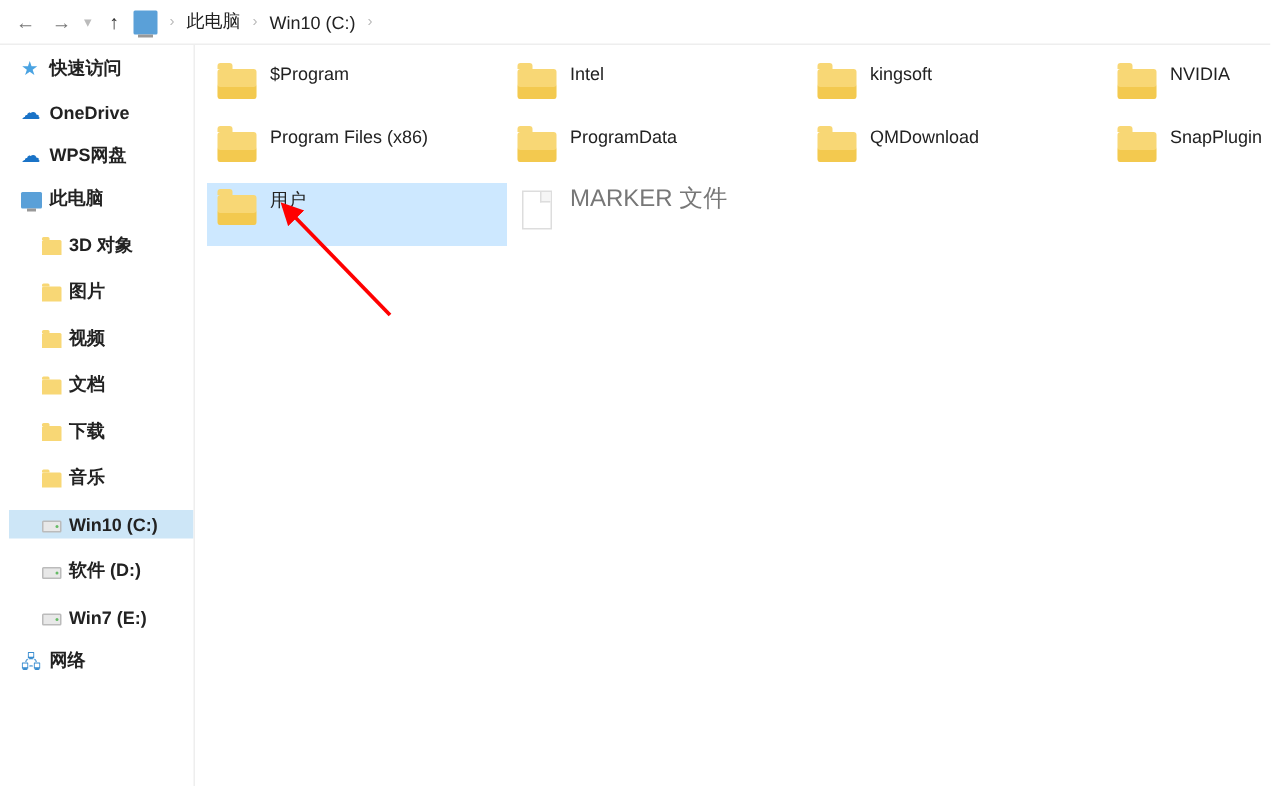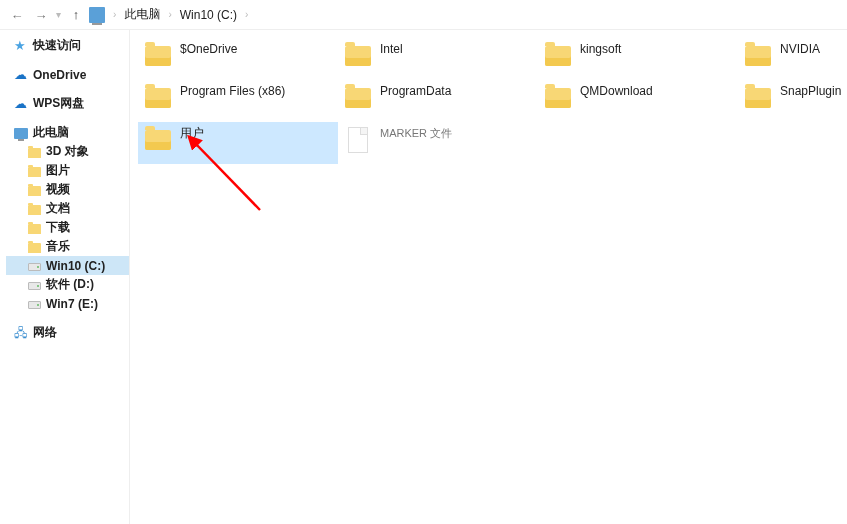--- a/index.html
+++ b/index.html
@@ -16,21 +16,21 @@
 
   
   .main { display: flex; height: calc(100% - 30px); }
 
   
   .sidebar { width: 130px; border-right: 1px solid #eee; padding: 6px 0 0 6px; overflow-y: auto; }
   .side-item { display: flex; align-items: center; height: 19px; padding: 0 2px 0 8px; gap: 5px; cursor: pointer; }
   .side-item.selected { background: #cde6f7; }
   .side-item .lbl { white-space: nowrap; font-weight: bold; }
   .side-group { margin-bottom: 10px; }
-  .side-child { padding-left: 22px; }
+  .side-child { padding-left: 22px; margin-top: 12px; }
   .ico { width: 14px; height: 14px; display: inline-block; flex-shrink: 0; }
   .ico-star { color: #4aa3e2; font-size: 13px; line-height: 14px; }
   .ico-cloud { color: #1a73c7; font-size: 13px; line-height: 14px; }
   .ico-pc { background: #5aa0d8; border-radius: 1px; position: relative; height: 11px; width: 14px; margin-top: 1px; }
   .ico-pc::after { content:""; position:absolute; bottom:-2px; left:4px; width:6px; height:2px; background:#999; }
   .ico-folder { background: #f8d775; border-radius: 1px 1px 0 0; height: 10px; width: 13px; position: relative; margin-top: 2px; }
   .ico-folder::before { content:""; position:absolute; top:-2px; left:0; width:5px; height:2px; background:#f8d775; border-radius:1px 1px 0 0; }
   .ico-drive { background: #e8e8e8; border: 1px solid #bbb; height: 8px; width: 13px; border-radius: 1px; margin-top: 3px; position: relative; }
   .ico-drive::after { content:""; position:absolute; right:1px; top:2px; width:2px; height:2px; background:#6b6; border-radius:50%; }
   .ico-net { color: #3a8dd0; font-size: 12px; line-height: 14px; }
@@ -40,21 +40,21 @@
   .grid { display: grid; grid-template-columns: 200px 200px 200px 200px; }
   .item { display: flex; align-items: flex-start; height: 42px; padding: 4px 6px; gap: 8px; cursor: pointer; }
   .item.selected { background: #cde8ff; text-align: center; }
   .item .thumb { width: 28px; height: 28px; flex-shrink: 0; display: flex; align-items: center; justify-content: center; }
   .folder-ico { width: 26px; height: 20px; background: #f8d775; border-radius: 2px; position: relative; box-shadow: inset 0 -8px 0 #f3c94f; }
   .folder-ico::before { content:""; position:absolute; top:-4px; left:0; width:10px; height:4px; background:#f8d775; border-radius:2px 2px 0 0; }
   .file-ico { width: 20px; height: 26px; background:#fff; border:1px solid #ddd; position:relative; }
   .file-ico::before { content:""; position:absolute; top:0; right:0; width:6px; height:6px; background:#f5f5f5; border-left:1px solid #ddd; border-bottom:1px solid #ddd; }
   .item .meta { display:flex; flex-direction:column; line-height: 14px; }
   .item .name { color:#222; }
-  .item .sub { color:#777; font-size: 11px; }
+  .item .sub { color:#777; font-size: 16px; }
 
   
   .arrow-overlay { position:absolute; left: 0; top: 0; pointer-events:none; }
 </style>
 </head>
 <body>
 
 <div class="navbar">
   <div class="nav-btn">←</div>
   <div class="nav-btn">→</div>
@@ -141,21 +141,21 @@
     </div>
   </div>
 
   <div class="content">
     <div class="grid" id="file-grid">
         <div class="item">
           <div class="thumb">
             <div class="folder-ico"></div>
           </div>
           <div class="meta">
-            <div class="name">$OneDrive</div>
+            <div class="name">$Program</div>
           </div>
         </div>
         <div class="item">
           <div class="thumb">
             <div class="folder-ico"></div>
           </div>
           <div class="meta">
             <div class="name">Intel</div>
           </div>
         </div>

